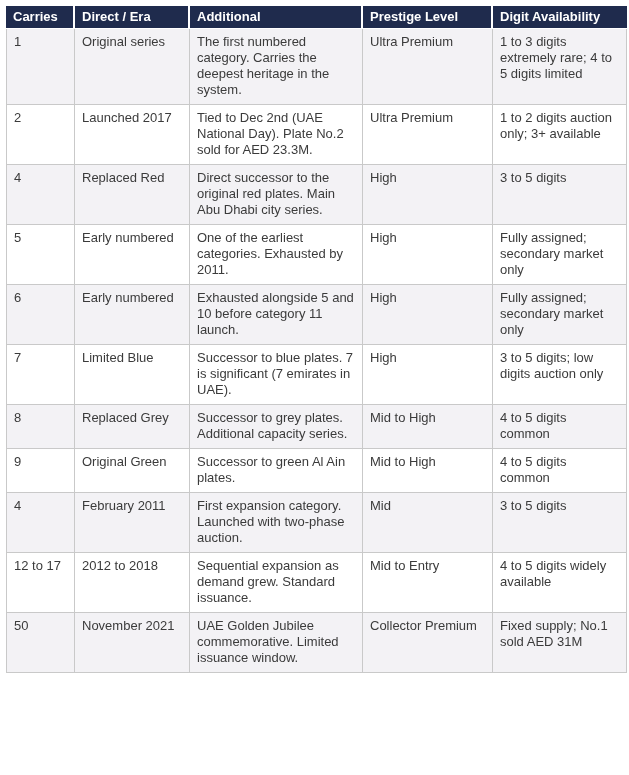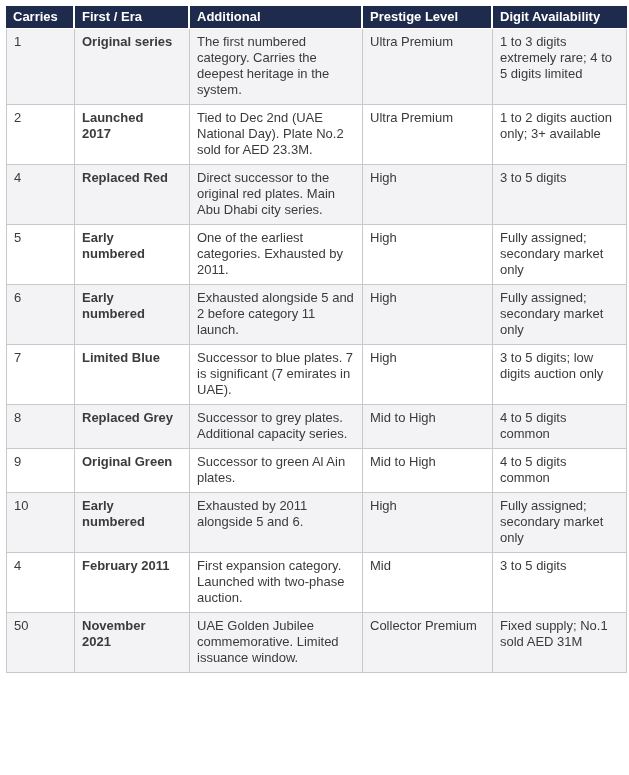--- a/index.html
+++ b/index.html
@@ -48,39 +48,39 @@
   tbody td{
     vertical-align:top;
     padding:5px 7px 6px 7px;
     border-right:1px solid var(--border-color);
     border-bottom:1px solid var(--border-color);
     overflow-wrap:break-word;
     word-wrap:break-word;
     background:var(--row-plain-bg);
   }
   tbody td:first-child{border-left:1px solid var(--border-color);}
-  tbody td:nth-child(2){padding-right:14px;font-weight:bold;}
+  tbody td:nth-child(2){padding-right:14px;}
   tbody td:nth-child(3){padding-right:8px;}
   tbody tr:nth-child(odd) td{background:var(--row-shaded-bg);}
 </style>
 </head>
 <body>
 
 <table class="plate-table">
   <colgroup>
     <col class="c1">
       <col class="c2">
       <col class="c3">
       <col class="c4">
       <col class="c5">
   </colgroup>
   <thead>
     <tr>
       <th>Carries</th>
-      <th>First / Era</th>
+      <th>Direct / Era</th>
       <th>Additional</th>
       <th>Prestige Level</th>
       <th>Digit Availability</th>
     </tr>
   </thead>
   <tbody>
     <tr>
       <td>1</td>
       <td>Original series</td>
       <td>The first numbered category. Carries the deepest heritage in the system.</td>
@@ -104,21 +104,21 @@
     <tr>
       <td>5</td>
       <td>Early numbered</td>
       <td>One of the earliest categories. Exhausted by 2011.</td>
       <td>High</td>
       <td>Fully assigned; secondary market only</td>
     </tr>
     <tr>
       <td>6</td>
       <td>Early numbered</td>
-      <td>Exhausted alongside 5 and 2 before category 11 launch.</td>
+      <td>Exhausted alongside 5 and 10 before category 11 launch.</td>
       <td>High</td>
       <td>Fully assigned; secondary market only</td>
     </tr>
     <tr>
       <td>7</td>
       <td>Limited Blue</td>
       <td>Successor to blue plates. 7 is significant (7 emirates in UAE).</td>
       <td>High</td>
       <td>3 to 5 digits; low digits auction only</td>
     </tr>
@@ -130,32 +130,32 @@
       <td>4 to 5 digits common</td>
     </tr>
     <tr>
       <td>9</td>
       <td>Original Green</td>
       <td>Successor to green Al Ain plates.</td>
       <td>Mid to High</td>
       <td>4 to 5 digits common</td>
     </tr>
     <tr>
-      <td>10</td>
-      <td>Early numbered</td>
-      <td>Exhausted by 2011 alongside 5 and 6.</td>
-      <td>High</td>
-      <td>Fully assigned; secondary market only</td>
-    </tr>
-    <tr>
       <td>4</td>
       <td>February 2011</td>
       <td>First expansion category. Launched with two-phase auction.</td>
       <td>Mid</td>
       <td>3 to 5 digits</td>
+    </tr>
+    <tr>
+      <td>12 to 17</td>
+      <td>2012 to 2018</td>
+      <td>Sequential expansion as demand grew. Standard issuance.</td>
+      <td>Mid to Entry</td>
+      <td>4 to 5 digits widely available</td>
     </tr>
     <tr>
       <td>50</td>
       <td>November 2021</td>
       <td>UAE Golden Jubilee commemorative. Limited issuance window.</td>
       <td>Collector Premium</td>
       <td>Fixed supply; No.1 sold AED 31M</td>
     </tr>
   </tbody>
 </table>

